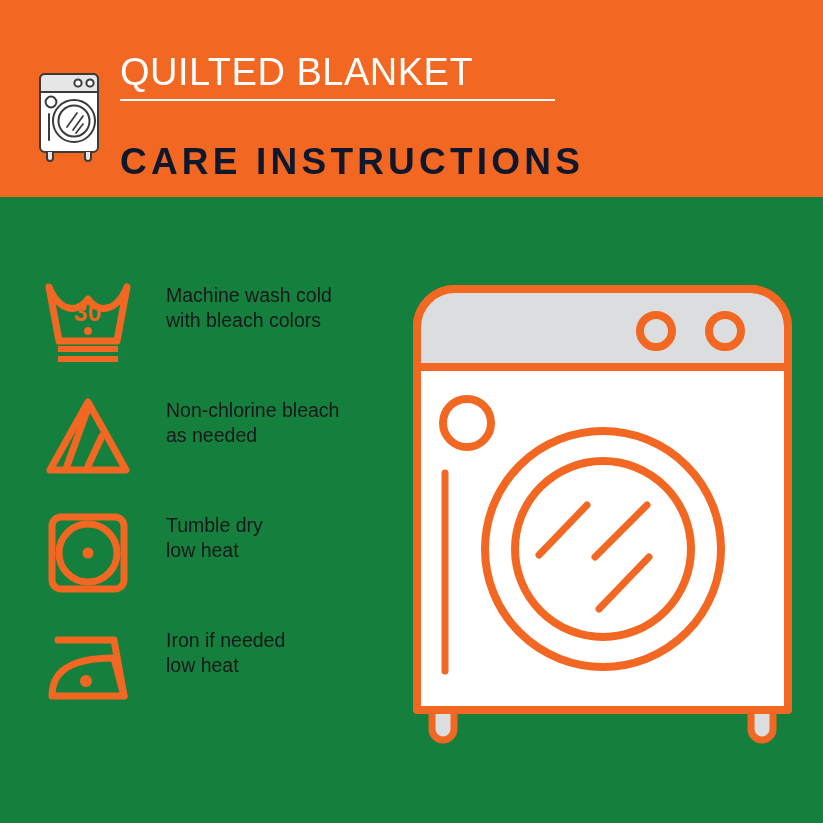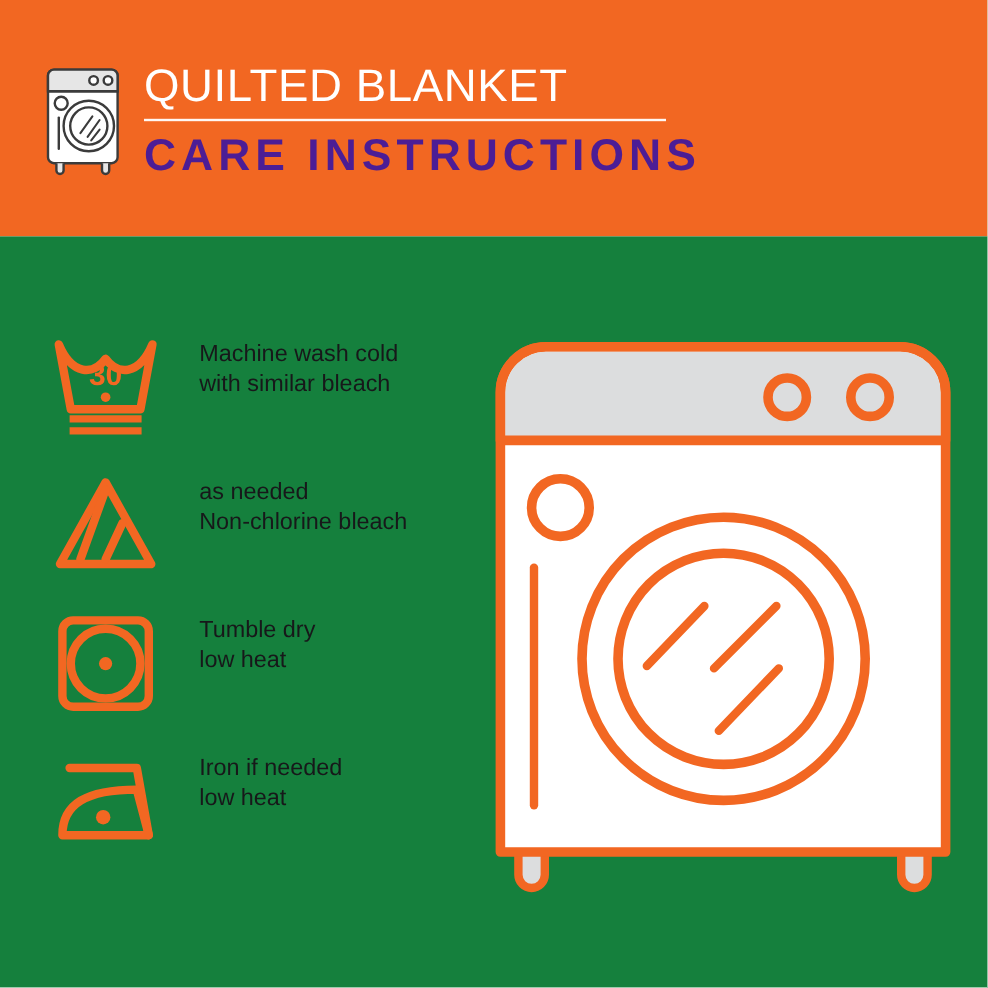--- a/index.html
+++ b/index.html
@@ -52,27 +52,28 @@
   }
   .title-rule {
     height: 2px;
     background: #ffffff;
     width: 435px;
     margin-top: 5px;
     margin-bottom: 8px;
     opacity: 0.95;
   }
   .title-line2 {
-    color: #4c1d95;
+    color: #0f172a;
     font-size: 37px;
     font-weight: 700;
     line-height: 42px;
     letter-spacing: 4.2px;
     white-space: nowrap;
     font-family: "Liberation Sans", sans-serif;
+    margin-top: 32px;
   }
 
   
   .content {
     position: absolute;
     left: 0;
     top: 197px;
     width: 823px;
     height: 626px;
     background: #15803d;
@@ -172,35 +173,35 @@
           <text x="50" y="42" text-anchor="middle" font-family="Liberation Sans, sans-serif" font-size="25" font-weight="700" fill="#F26722">30</text>
 
           <circle cx="50" cy="52" r="4" fill="#F26722"></circle>
 
           <line x1="20" y1="70" x2="80" y2="70" stroke="#F26722" stroke-width="6" stroke-linecap="butt"></line>
           <line x1="20" y1="80" x2="80" y2="80" stroke="#F26722" stroke-width="6" stroke-linecap="butt"></line>
         </svg>
       </div>
       <div class="care-text">
         <div>Machine wash cold</div>
-        <div>with similar bleach</div>
+        <div>with bleach colors</div>
       </div>
     </div>
 
     <div class="care-row">
       <div class="care-symbol">
         <svg viewBox="0 0 100 86" width="100" height="86" fill="none" xmlns="http://www.w3.org/2000/svg">
           <path d="M50 8 L 88 76 L 12 76 Z" stroke="#F26722" stroke-width="7" stroke-linejoin="round" fill="none"></path>
           <line x1="50" y1="14" x2="29" y2="72" stroke="#F26722" stroke-width="7" stroke-linecap="round"></line>
           <line x1="64" y1="42" x2="50" y2="72" stroke="#F26722" stroke-width="7" stroke-linecap="round"></line>
         </svg>
       </div>
       <div class="care-text">
+        <div>Non-chlorine bleach</div>
         <div>as needed</div>
-        <div>Non-chlorine bleach</div>
       </div>
     </div>
 
     <div class="care-row">
       <div class="care-symbol">
         <svg viewBox="0 0 100 86" width="100" height="86" fill="none" xmlns="http://www.w3.org/2000/svg">
           <rect x="14" y="8" width="72" height="72" rx="9" stroke="#F26722" stroke-width="7" fill="none"></rect>
           <circle cx="50" cy="44" r="29" stroke="#F26722" stroke-width="7" fill="none"></circle>
           <circle cx="50" cy="44" r="5.5" fill="#F26722"></circle>
         </svg>

